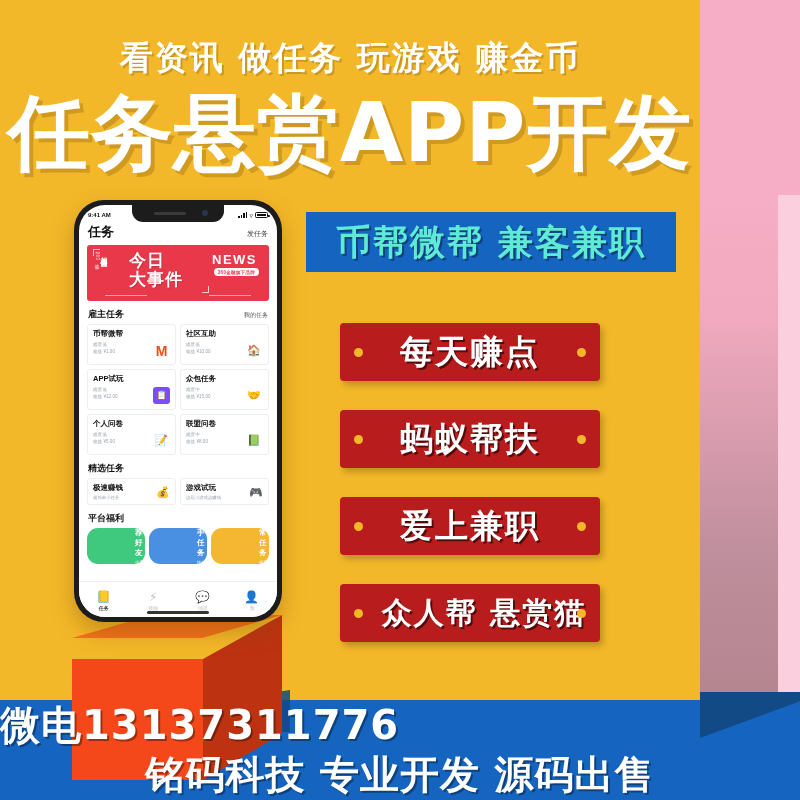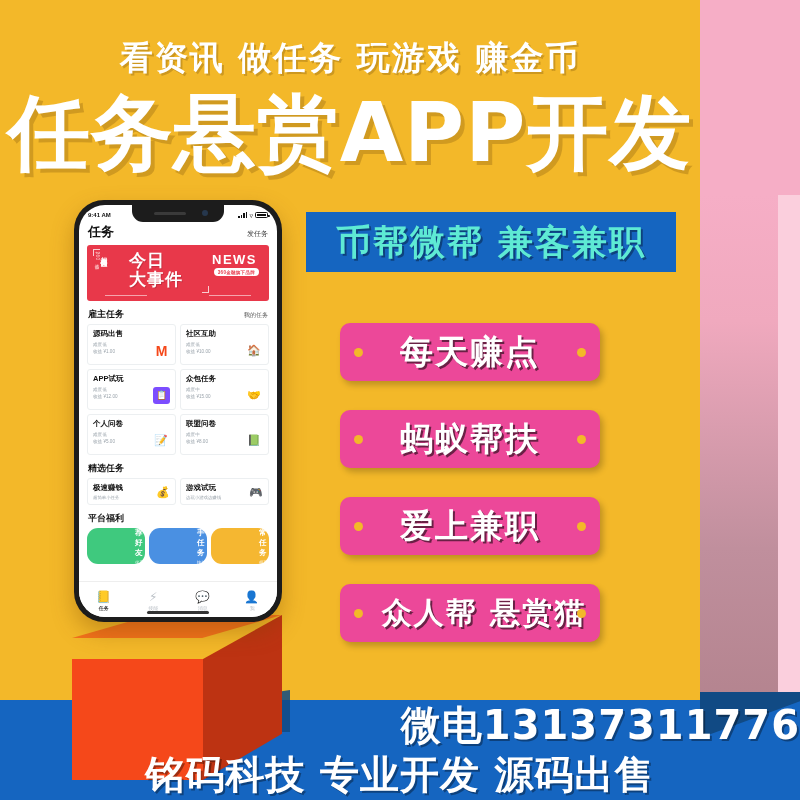--- a/index.html
+++ b/index.html
@@ -72,21 +72,21 @@
   .blue-banner span {
     color:#5eead4; font-size:35px; font-weight:bold; letter-spacing:2px;
     text-shadow:2px 2px 0 rgba(0,0,0,.35);
     font-family:"DejaVu Sans","Liberation Sans",sans-serif;
   }
 
   
   .badge {
     position:absolute; left:340px;
     width:260px; height:58px;
-    background:#ec4899; border-radius:10px;
+    background:#b91c1c; border-radius:4px;
     display:flex; align-items:center; justify-content:center;
     box-shadow:3px 4px 6px rgba(0,0,0,.22);
     text-align:right;
   }
   .badge .dot {
     position:absolute; width:9px; height:9px; border-radius:50%;
     background:#f3b829;
   }
   .badge .dot.l { left:14px; }
   .badge .dot.r { right:14px; }
@@ -97,21 +97,21 @@
   }
   .badge-1 { top:323px; }
   .badge-2 { top:410px; }
   .badge-3 { top:497px; }
   .badge-4 { top:584px; }
   .badge-4 span.txt { font-size:30px;margin-left:28px; }
 
   
   .contact-phone {
     position:absolute; left:0; top:698px; width:800px;
-    text-align:right;
+    text-align:left;
     font-size:40px; font-weight:bold; color:#fff;
     letter-spacing:1px;
     text-shadow:2px 2px 0 rgba(0,0,0,.35);
     font-family:"DejaVu Sans","Liberation Sans",sans-serif;
   }
   .contact-company {
     position:absolute; left:0; top:748px; width:800px;
     text-align:center;
     font-size:39px; font-weight:bold; color:#fff;
     letter-spacing:1px;
@@ -381,21 +381,21 @@
         <span class="nb-rule2"></span>
       </div>
 
       <div class="sec-head">
         <span class="h">雇主任务</span>
         <span class="more">我的任务</span>
       </div>
 
       <div class="grid2">
         <div class="task-card">
-          <div class="tc-name">源码出售</div>
+          <div class="tc-name">币帮微帮</div>
           <div class="tc-meta">难度低</div>
           <div class="tc-pay">收益 ¥1.00</div>
           <div class="tc-icon" style="color:#f5481a;font-weight:bold;font-size:14px">M</div>
         </div>
         <div class="task-card">
           <div class="tc-name">社区互助</div>
           <div class="tc-meta">难度低</div>
           <div class="tc-pay">收益 ¥10.00</div>
           <div class="tc-icon" style="color:#2f8fe0">🏠</div>
         </div>

